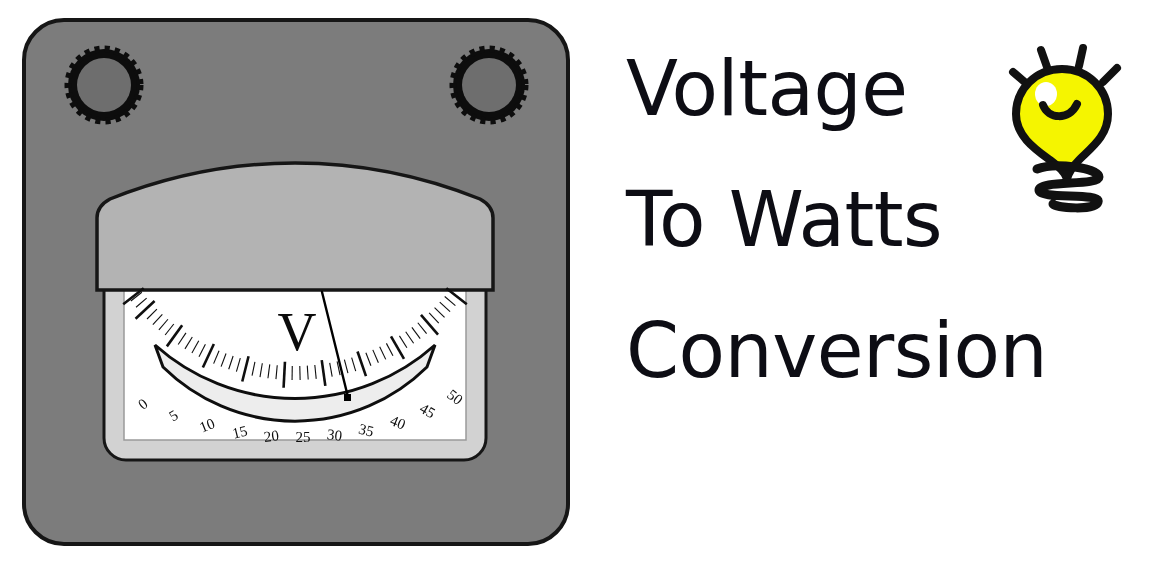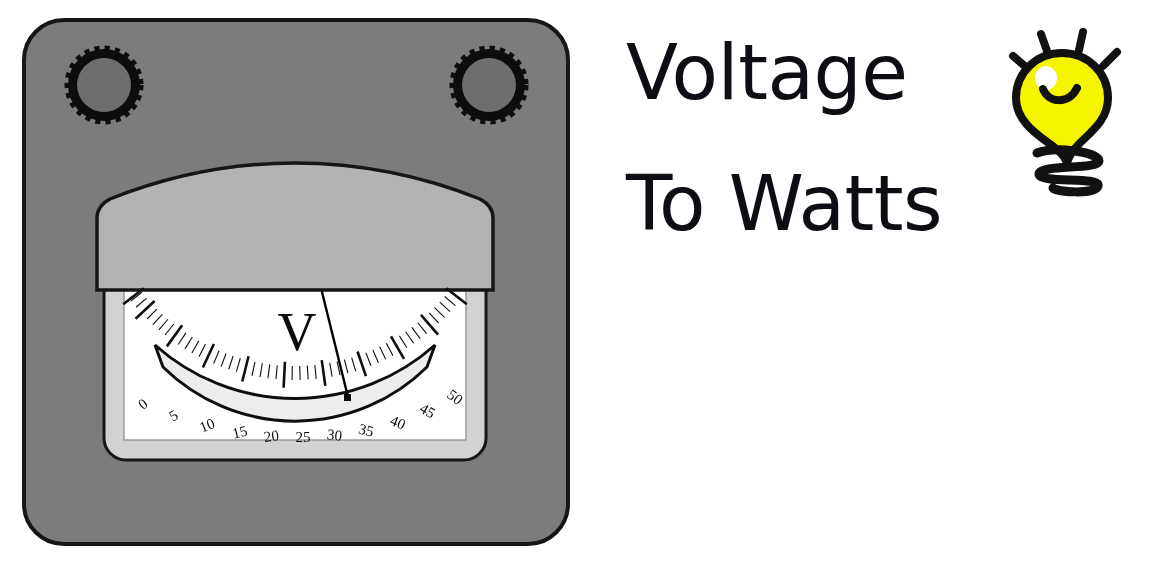--- a/index.html
+++ b/index.html
@@ -26,21 +26,21 @@
     left: 0;
     top: 0;
     width: 600px;
     height: 563px;
   }
 
   
   #title-block {
     position: absolute;
     left: 614px;
-    top: 0;
+    top: 16px;
     width: 545px;
     height: 459px;
   }
   .title-line {
     position: absolute;
     left: 12px;
     font-family: "DejaVu Sans", sans-serif;
     font-weight: 400;
     font-size: 76px;
     line-height: 1;
@@ -177,20 +177,21 @@
     <text x="297" y="350" text-anchor="middle" font-family="'Liberation Serif', serif" font-size="54" fill="#0b0b0b">V</text>
 
     <line x1="322" y1="292" x2="348" y2="397" stroke="#000000" stroke-width="2.4" stroke-linecap="round"></line>
     <rect x="344" y="394" width="7" height="7" fill="#000000"></rect>
 
   </svg>
 
   <div id="title-block">
     <div class="title-line" id="title-line-0">Voltage</div>
     <div class="title-line" id="title-line-1">To Watts</div>
+    <div class="title-line" id="title-line-2">Conversion</div>
 
     <svg id="bulb-icon" viewBox="0 0 135 185" xmlns="http://www.w3.org/2000/svg">
 
       <g stroke="#111111" stroke-width="8" stroke-linecap="round" fill="none">
         <line x1="18" y1="40" x2="32" y2="52"></line>
         <line x1="46" y1="18" x2="52" y2="35"></line>
         <line x1="88" y1="16" x2="84" y2="34"></line>
         <line x1="122" y1="36" x2="108" y2="50"></line>
       </g>
 

